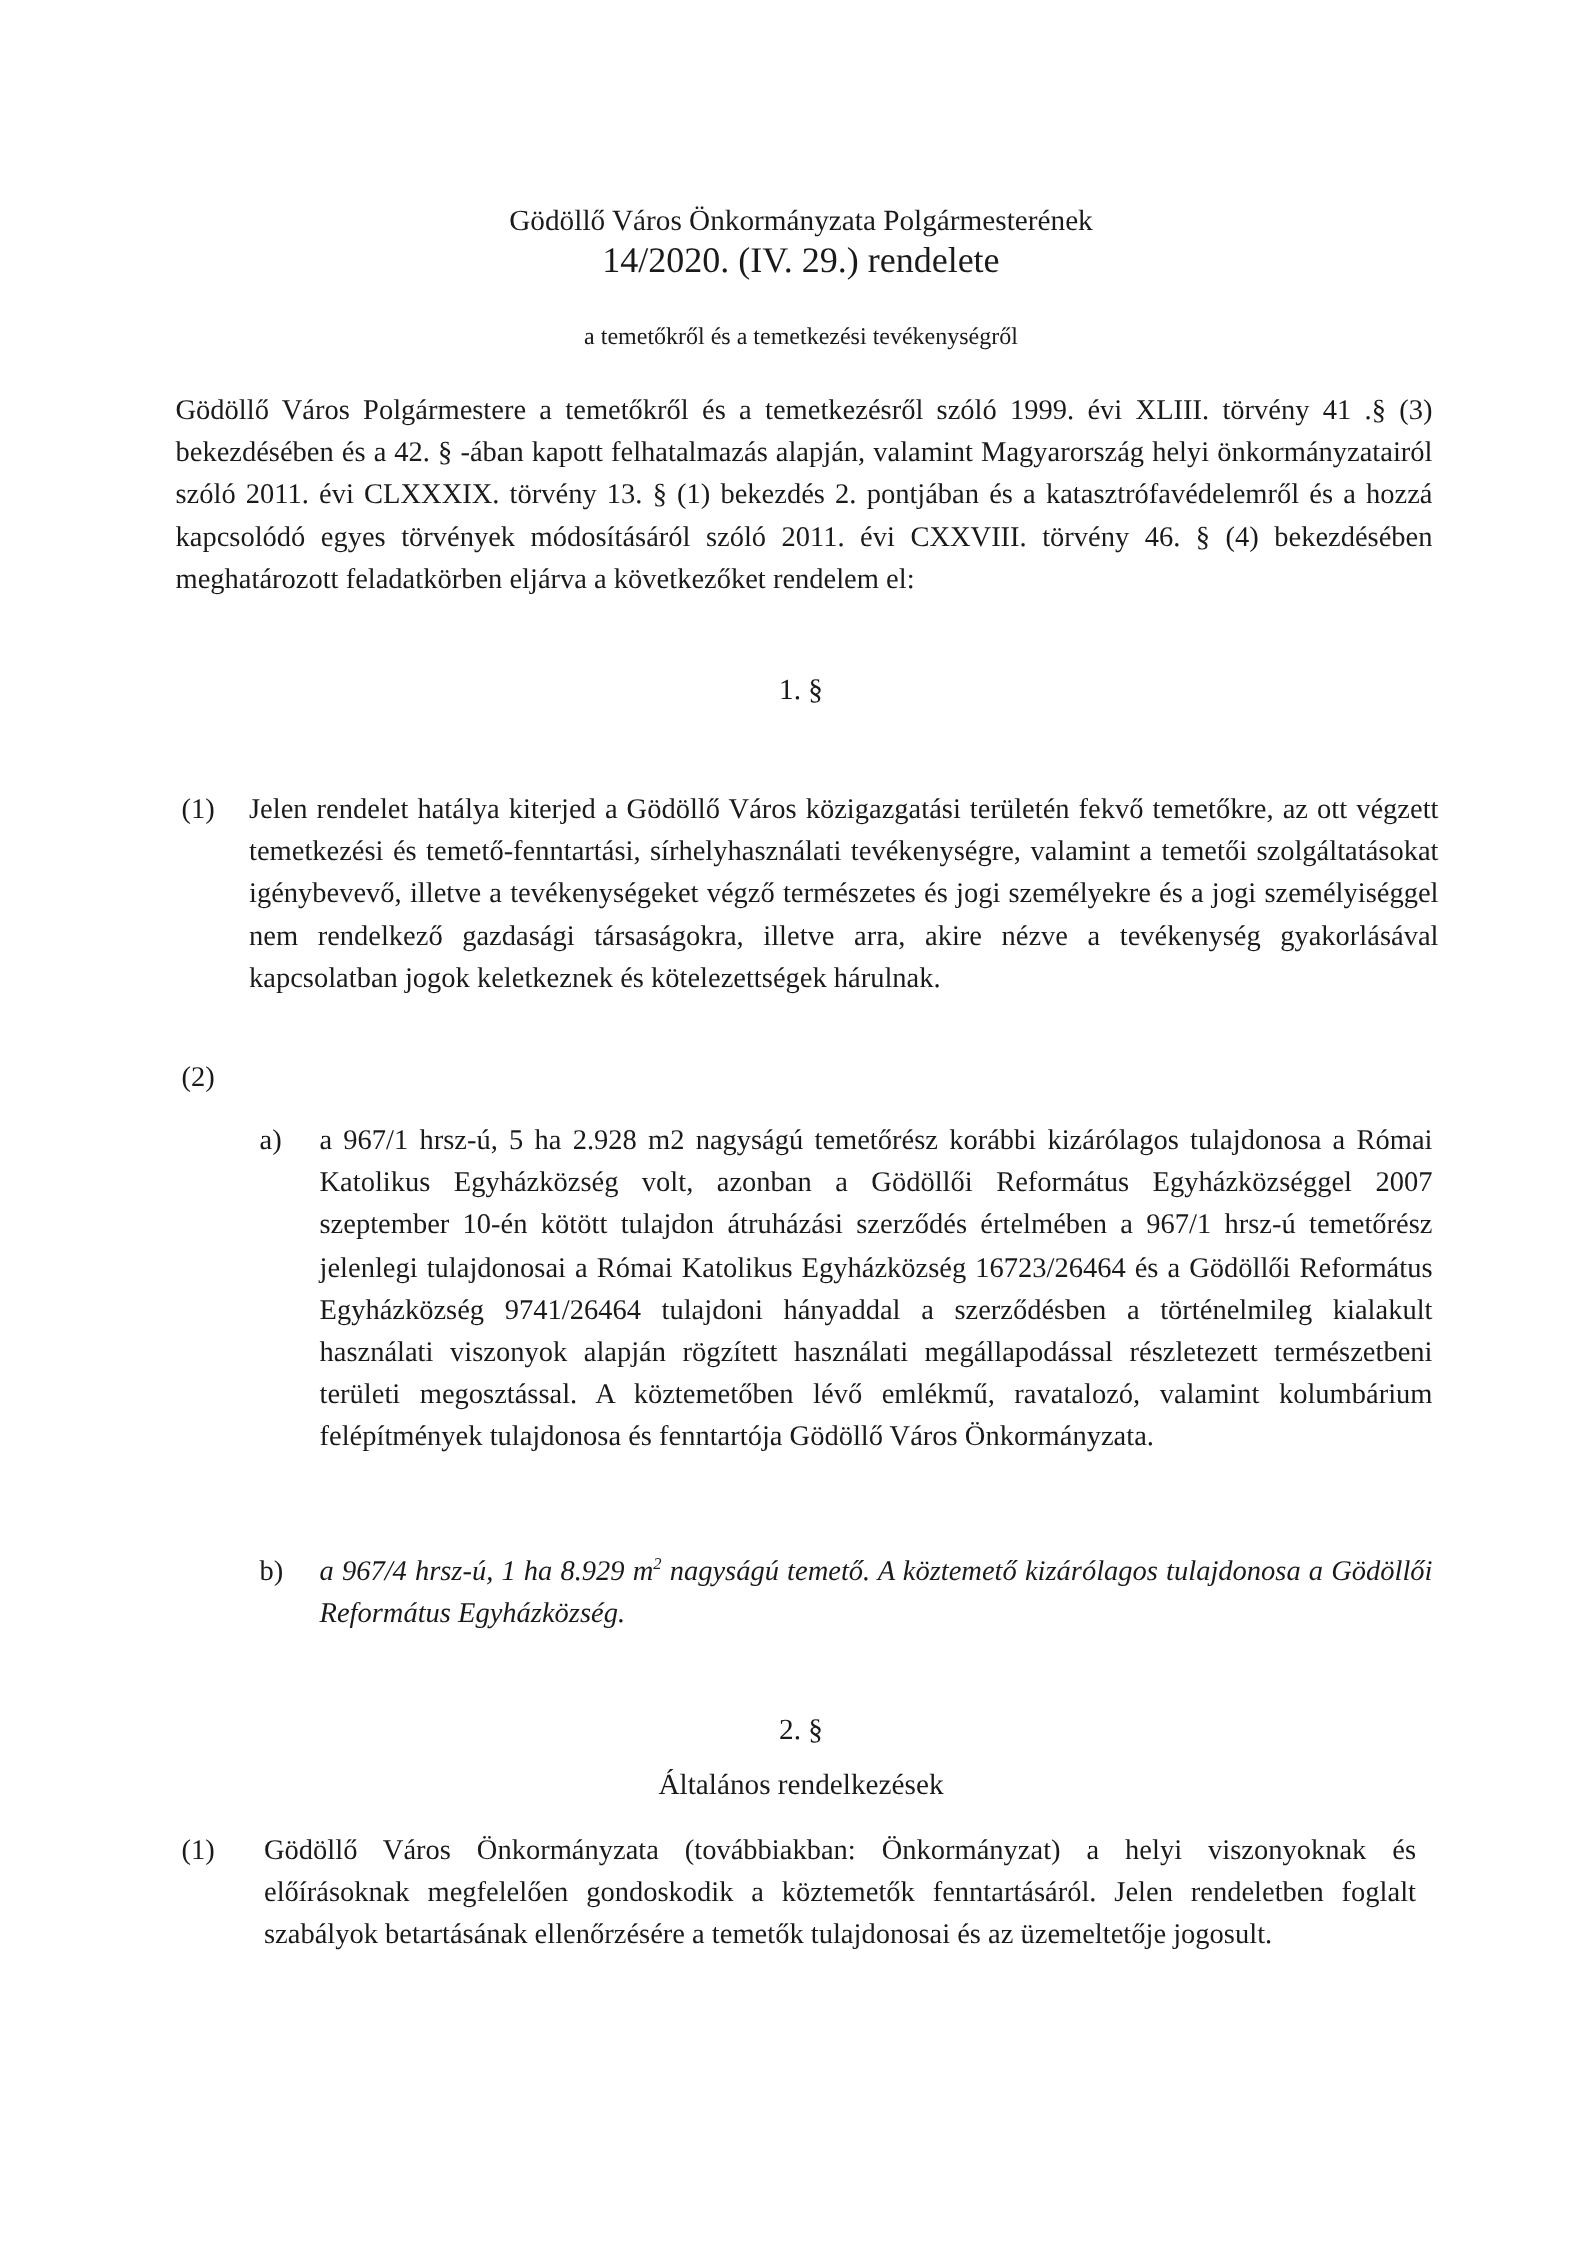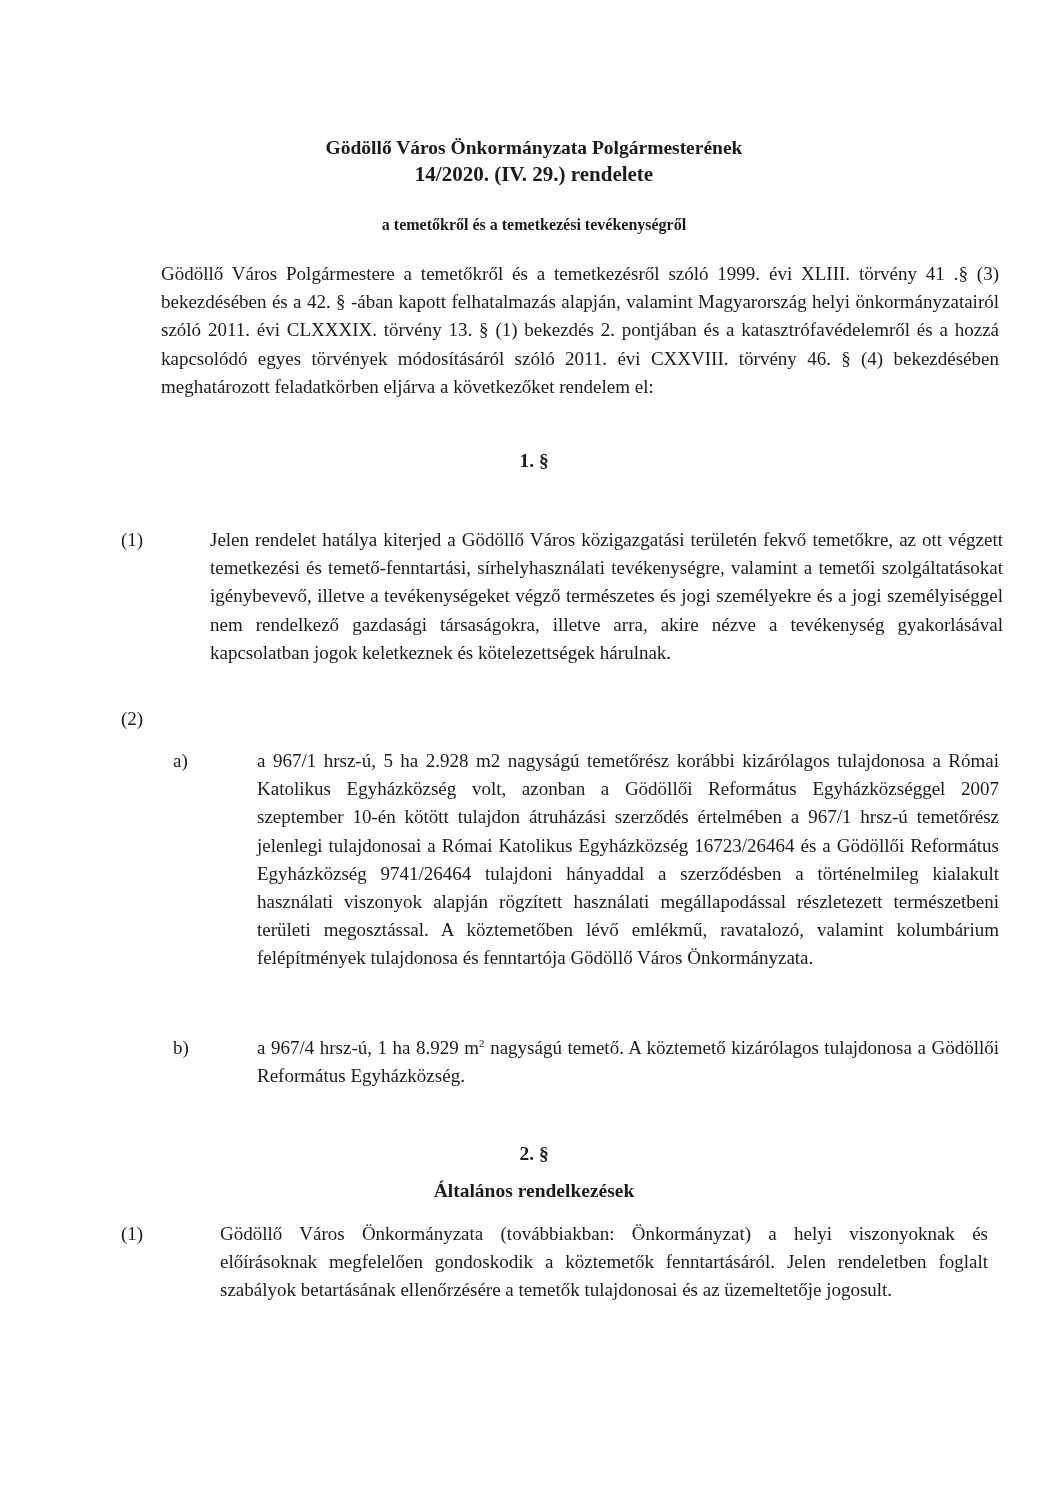--- a/index.html
+++ b/index.html
@@ -3,43 +3,43 @@
   <meta charset="utf-8">
   <style>
     html, body { margin: 0; padding: 0; background: #ffffff; }
     body {
       width: 1059px; height: 1498px; position: relative; overflow: hidden;
       font-family: "Liberation Serif", "DejaVu Serif", serif;
       color: #1a1a1a;
     }
     .page { position: absolute; left: 0; top: 0; width: 1059px; height: 1498px; }
     .center { position: absolute; left: 110px; width: 848px; text-align: center; }
-    .bold { font-weight: bold; }
+    .bold { font-weight: normal; }
     .title1 { top: 135px; font-size: 19.5px; line-height: 26px; }
-    .title2 { top: 161px; font-size: 21px; line-height: 26px; }
+    .title2 { top: 161px; font-size: 24px; line-height: 26px; }
     .subtitle { top: 212px; font-size: 16px; line-height: 26px; }
     .para {
       position: absolute; font-size: 19px; line-height: 28.2px;
-      text-align: justify; text-align-last: left; margin-left: 44px;
+      text-align: justify; text-align-last: left;
     }
     .intro { left: 117px; width: 838px; top: 260px; }
     .sec-num { font-size: 19.5px; line-height: 26px; }
     .sec1-num { top: 448px; }
     .sec1-title { top: 484px; }
     .sec2-num { top: 1141px; }
     .sec2-title { top: 1178px; }
     .item-label { position: absolute; font-size: 19px; line-height: 28.2px; }
     .s1p1-label { left: 121px; top: 526px; }
     .s1p1 { left: 166px; width: 793px; top: 526px; }
     .s1p2-label { left: 121px; top: 705px; }
     .s1p2 { left: 162px; width: 793px; top: 705px; }
     .a-label { left: 173px; top: 747px; }
     .a-text { left: 213px; width: 742px; top: 747px; }
     .b-label { left: 173px; top: 1034px; }
-    .b-text { left: 213px; width: 742px; top: 1034px; }
+    .b-text { left: 213px; width: 742px; top: 1034px; font-style: italic; }
     .s2p1-label { left: 121px; top: 1220px; }
     .s2p1 { left: 176px; width: 768px; top: 1220px; }
     sup { font-size: 11px; line-height: 0; }
   </style>
 </head>
 <body>
 
 <div class="page">
 
   <div class="center bold title1">Gödöllő Város Önkormányzata Polgármesterének</div>

